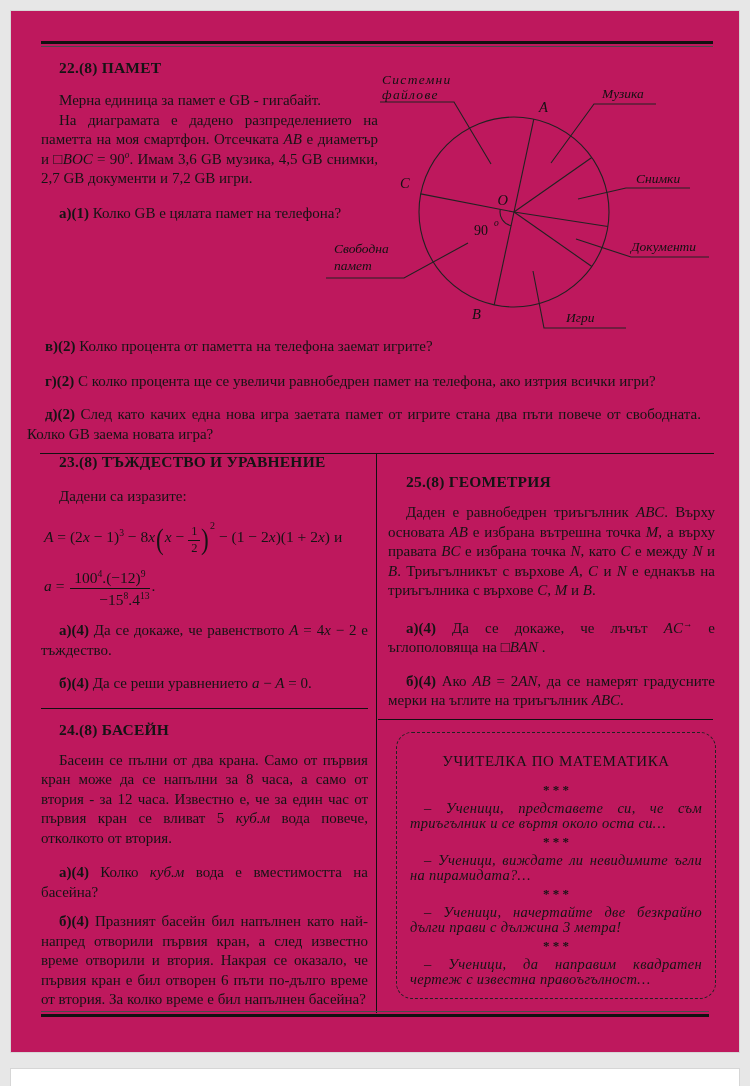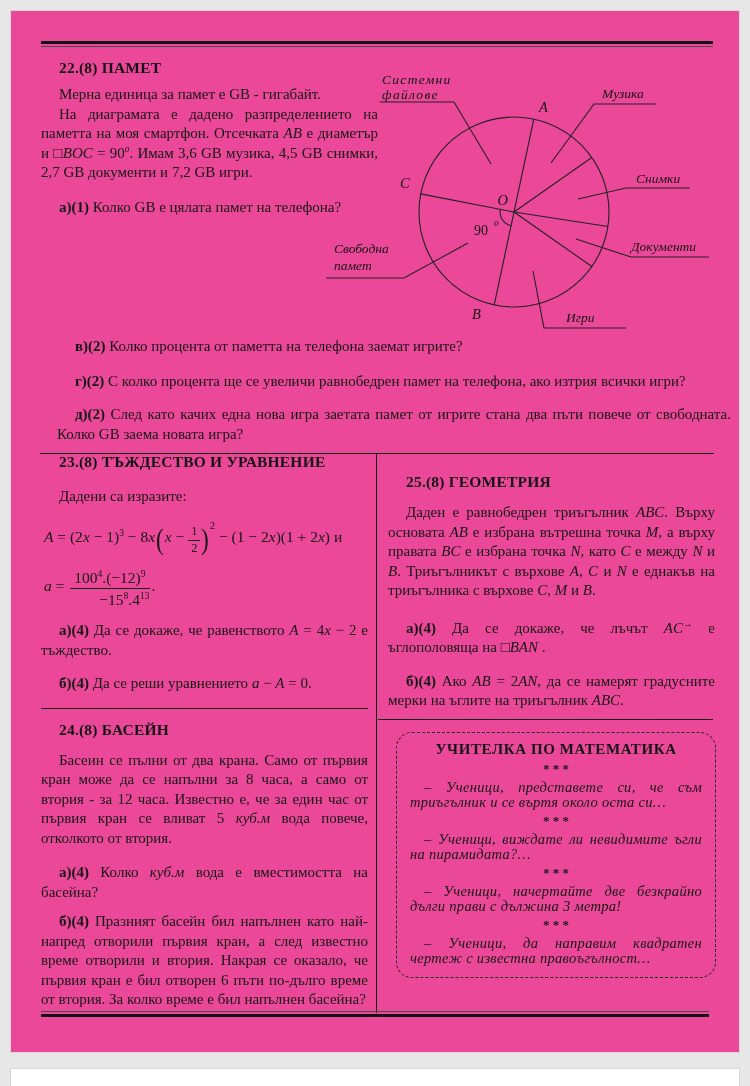--- a/index.html
+++ b/index.html
@@ -2,62 +2,62 @@
 <html><head>
 <meta charset="utf-8">
 <style>
   html,body{margin:0;padding:0;}
   body{
     width:750px;height:1086px;position:relative;
     background:#e7e7e7;
     font-family:"Liberation Serif","DejaVu Serif",serif;
     color:#141414;
   }
-  .paper{position:absolute;left:10px;top:10px;width:730px;height:1043px;background:#ec4899;border:1px solid #d6d6d6;box-sizing:border-box;}
+  .paper{position:absolute;left:10px;top:10px;width:730px;height:1043px;background:#be185d;border:1px solid #d6d6d6;box-sizing:border-box;}
   .paper2{position:absolute;left:10px;top:1068px;width:730px;height:18px;background:#ffffff;border:1px solid #d6d6d6;border-bottom:none;box-sizing:border-box;}
 
   
   .rule-top{position:absolute;left:30px;top:30px;width:672px;height:2px;border-top:3.5px solid #111;border-bottom:1px solid #4a4a4a;}
   .rule-bottom{position:absolute;left:30px;top:1000px;width:668px;height:2px;border-top:1px solid #4a4a4a;border-bottom:3.5px solid #111;}
   .rule-mid{position:absolute;left:29px;top:442px;width:674px;border-top:1.5px solid #111;}
   .vrule{position:absolute;left:365px;top:442px;height:560px;border-left:1.5px solid #111;}
 
   .sec22text{position:absolute;left:30px;top:38px;width:337px;padding-top:10px;}
-  .sec22wide{position:absolute;left:46px;top:326px;width:674px;}
+  .sec22wide{position:absolute;left:16px;top:326px;width:674px;}
   .diagram{position:absolute;left:315px;top:35px;width:405px;height:295px;}
   .colL{position:absolute;left:30px;top:432px;width:327px;}
   .colR{position:absolute;left:377px;top:452px;width:327px;}
 
   .ptitle{font-size:15.5px;font-weight:bold;margin:0;padding-left:18px;letter-spacing:0.2px;}
   .para{font-size:15px;line-height:19.5px;text-align:justify;text-indent:18px;margin:0;}
   .it{font-style:italic;}
   .bd{font-weight:bold;}
   sup{font-size:0.62em;line-height:0;}
 
-  .mt22{margin-top:8px;} .mt16{margin-top:16px;} .mt15{margin-top:15px;}
+  .mt22{margin-top:14px;} .mt16{margin-top:16px;} .mt15{margin-top:15px;}
   .mt14{margin-top:14px;} .mt12{margin-top:12px;} .mt10{margin-top:10px;} .mt18{margin-top:18px;}
 
   .divL{border-top:1.5px solid #111;margin:14px 0 0 0;width:100%;}
   .divR{border-top:1.5px solid #111;margin:8px 0 0 -10px;width:335px;}
 
   
   .formula{font-size:15.5px;margin:14px 0 0 3px;white-space:nowrap;line-height:1;}
   .f2{margin-top:14px;}
   .bigp{font-size:29px;vertical-align:-7px;display:inline-block;transform:scaleX(0.8);}
   .bigsup{font-size:10px;vertical-align:13px;}
   .sfrac{display:inline-block;vertical-align:-10px;text-align:center;font-size:12.5px;line-height:1.05;}
   .sfrac .fn{display:block;border-bottom:1.1px solid #111;padding:0 3px 1px;}
   .sfrac .fd{display:block;padding-top:1px;}
   .bfrac{display:inline-block;vertical-align:-15px;text-align:right;font-size:15.5px;line-height:1.15;margin:0 2px;}
   .bfrac .fn{display:block;border-bottom:1.1px solid #111;padding:0 4px 2px;}
   .bfrac .fd{display:block;padding-top:2px;}
 
   
   .tbox{margin:12px 0 0 8px;width:320px;box-sizing:border-box;border:1.6px dashed #222;border-radius:16px;padding:8px 13px 10px;}
-  .btitle{text-align:center;font-weight:bold;font-size:15px;letter-spacing:0.6px;margin:0;}
+  .btitle{text-align:center;font-weight:normal;font-size:15px;letter-spacing:0.6px;margin:12px;}
   .sep{text-align:center;font-weight:bold;font-size:13px;margin:3px 0;}
   .joke{font-style:italic;font-size:14.5px;line-height:15px;text-align:justify;text-indent:14px;letter-spacing:0.3px;margin:1px 0;}
 
   
   .diagram circle,.diagram line,.diagram polyline,.diagram path{stroke:#222;stroke-width:1.1;fill:none;}
   .diagram text{fill:#111;stroke:none;}
   .lbl{font-style:italic;font-size:13.5px;}
   .sp{letter-spacing:1.3px;}
   .pt{font-style:italic;font-size:14.5px;}
   .ang{font-size:14px;}

